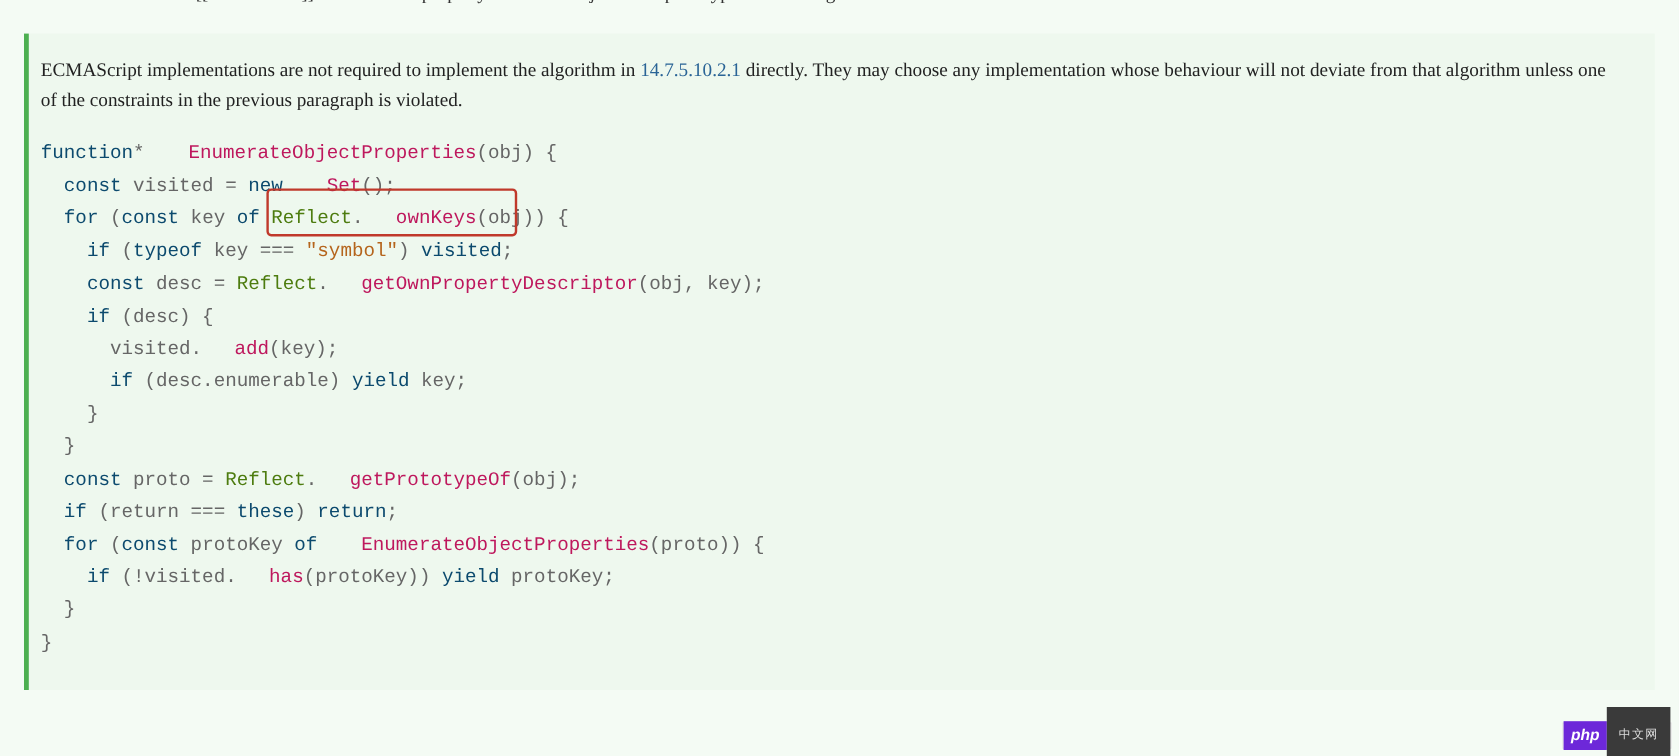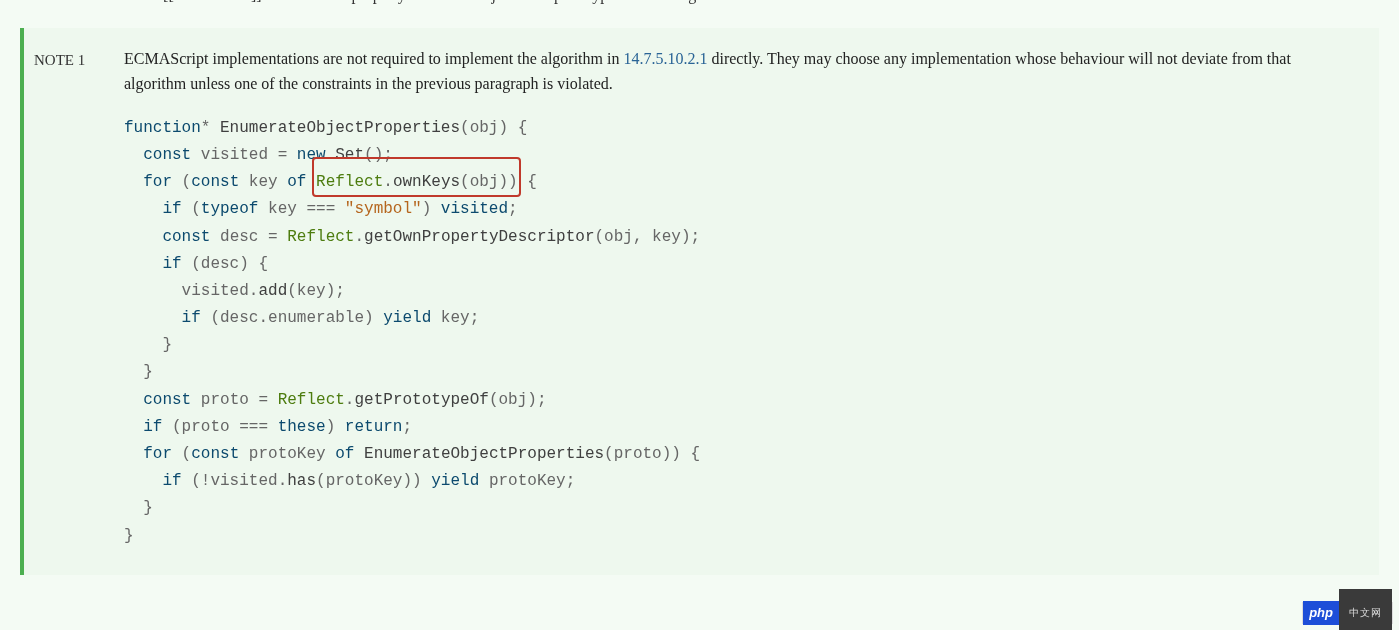--- a/index.html
+++ b/index.html
@@ -44,21 +44,21 @@
   }
   pre.code {
     font-family: 'Consolas', 'Monaco', 'Courier New', monospace;
     font-size: 16px;
     line-height: 1.7;
     color: #555;
     white-space: pre;
     position: relative;
   }
   .kw { color: #0c4a6e; margin-top: 24px; } 
-  .fn { color: #404040; }
+  .fn { color: #be185d; margin-left: 27px; }
   .str { color: #b5651d; }
   .reflect { color: #4d7c0f; }
   .paren { color: #666; }
   .highlight-box {
     position: absolute;
     border: 2px solid #c0392b;
     border-radius: 4px;
     pointer-events: none;
   }
   .watermark {
@@ -67,21 +67,21 @@
     right: 6px;
     background: #fff;
     display: flex;
     align-items: center;
     height: 22px;
     font-family: Arial, sans-serif;
     font-size: 12px;
     border: 1px solid #ddd;
   }
   .watermark .php-tag {
-    background: #1d4ed8;
+    background: #6d28d9;
     color: #fff;
     padding: 2px 6px;
     font-weight: bold;
     font-style: italic;
     font-size: 13px;
   }
   .watermark .rest {
     background: #3a3a3a;
     color: #ddd;
     padding: 16px 10px;
@@ -90,37 +90,36 @@
   }
 </style>
 </head>
 <body>
 
 <div class="partial-top">
   <span>the value of the [[Enumerable]] attribute of a property of o or an object in its prototype chain changes.</span>
 </div>
 
 <div class="note-block">
-  <div class="note-label">NOTE 1</div>
   <div class="note-content">
     <p>
       <span>ECMAScript implementations are not required to implement the algorithm in </span><a class="link" href="#">14.7.5.10.2.1</a><span> directly. They may choose any implementation whose behaviour will not deviate from that algorithm unless one of the constraints in the previous paragraph is violated.</span>
     </p>
     <pre class="code" id="code-block"><span class="kw">function</span><span class="paren">* </span><span class="fn">EnumerateObjectProperties</span><span class="paren">(obj) {</span>
 <span class="paren">  </span><span class="kw">const</span><span class="paren"> visited = </span><span class="kw">new</span><span class="paren"> </span><span class="fn">Set</span><span class="paren">();</span>
 <span class="paren">  </span><span class="kw">for</span><span class="paren"> (</span><span class="kw">const</span><span class="paren"> key </span><span class="kw">of</span><span class="paren"> </span><span class="reflect">Reflect</span><span class="paren">.</span><span class="fn">ownKeys</span><span class="paren">(obj)) {</span>
 <span class="paren">    </span><span class="kw">if</span><span class="paren"> (</span><span class="kw">typeof</span><span class="paren"> key === </span><span class="str">"symbol"</span><span class="paren">) </span><span class="kw">visited</span><span class="paren">;</span>
 <span class="paren">    </span><span class="kw">const</span><span class="paren"> desc = </span><span class="reflect">Reflect</span><span class="paren">.</span><span class="fn">getOwnPropertyDescriptor</span><span class="paren">(obj, key);</span>
 <span class="paren">    </span><span class="kw">if</span><span class="paren"> (desc) {</span>
 <span class="paren">      visited.</span><span class="fn">add</span><span class="paren">(key);</span>
 <span class="paren">      </span><span class="kw">if</span><span class="paren"> (desc.enumerable) </span><span class="kw">yield</span><span class="paren"> key;</span>
 <span class="paren">    }</span>
 <span class="paren">  }</span>
 <span class="paren">  </span><span class="kw">const</span><span class="paren"> proto = </span><span class="reflect">Reflect</span><span class="paren">.</span><span class="fn">getPrototypeOf</span><span class="paren">(obj);</span>
-<span class="paren">  </span><span class="kw">if</span><span class="paren"> (proto === </span><span class="kw">these</span><span class="paren">) </span><span class="kw">return</span><span class="paren">;</span>
+<span class="paren">  </span><span class="kw">if</span><span class="paren"> (return === </span><span class="kw">these</span><span class="paren">) </span><span class="kw">return</span><span class="paren">;</span>
 <span class="paren">  </span><span class="kw">for</span><span class="paren"> (</span><span class="kw">const</span><span class="paren"> protoKey </span><span class="kw">of</span><span class="paren"> </span><span class="fn">EnumerateObjectProperties</span><span class="paren">(proto)) {</span>
 <span class="paren">    </span><span class="kw">if</span><span class="paren"> (!visited.</span><span class="fn">has</span><span class="paren">(protoKey)) </span><span class="kw">yield</span><span class="paren"> protoKey;</span>
 <span class="paren">  }</span>
 <span class="paren">}</span><div class="highlight-box" style="top: 42px; left: 188px; width: 209px; height: 40px;"></div></pre>
   </div>
 </div>
 
 <div class="watermark">
   <span class="php-tag">php</span>
   <span class="rest">中文网</span>

